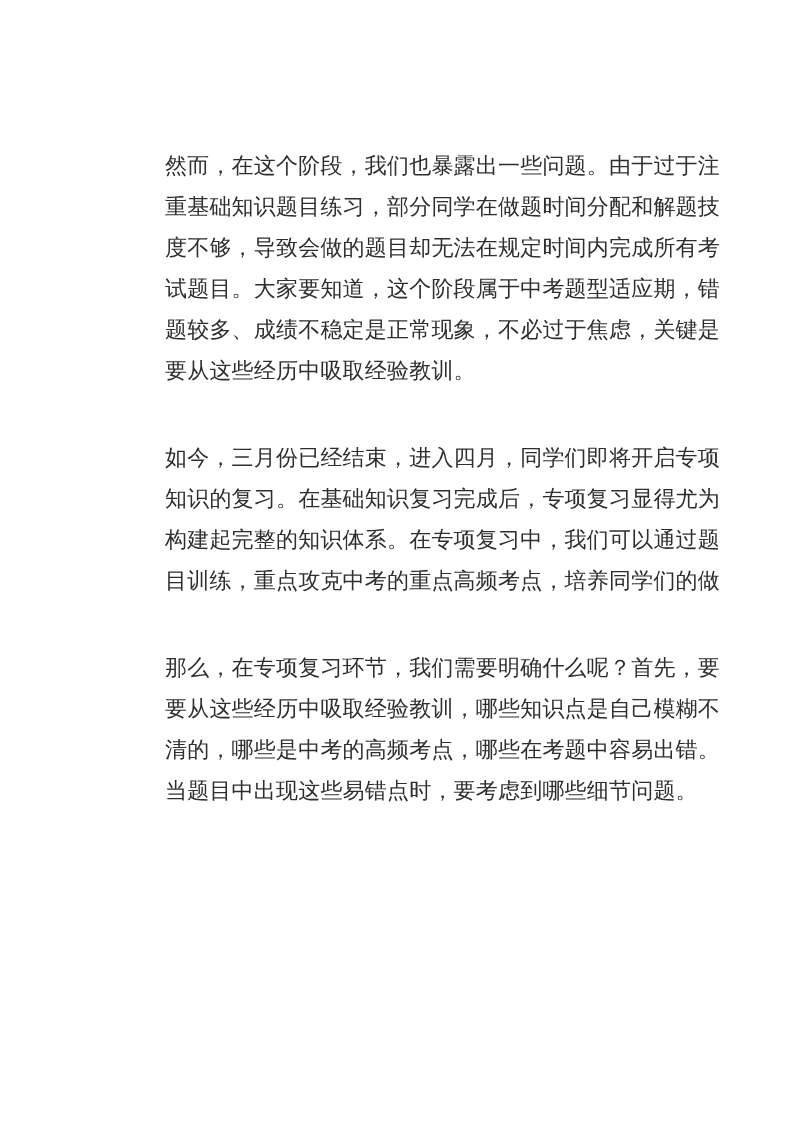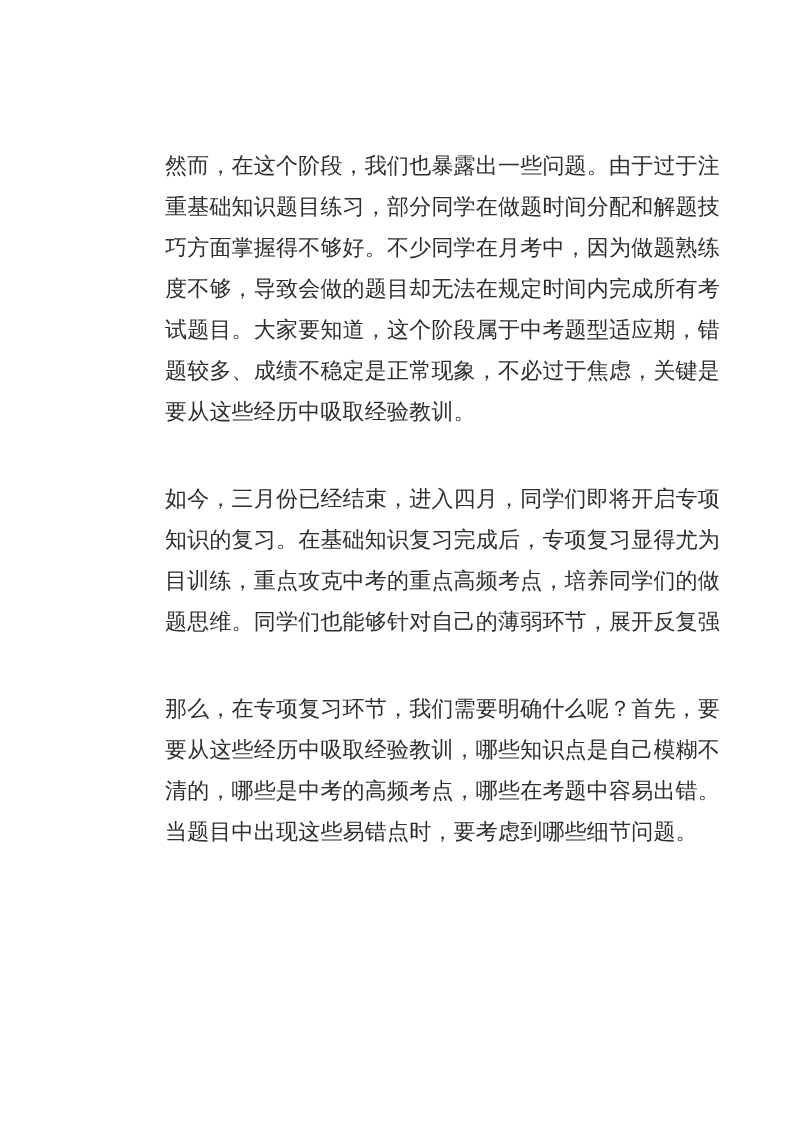--- a/index.html
+++ b/index.html
@@ -38,32 +38,31 @@
   }
 </style>
 </head>
 <body>
 
 <div class="doc-content">
 
   <div class="paragraph">
     <div class="text-line">然而，在这个阶段，我们也暴露出一些问题。由于过于注</div>
     <div class="text-line">重基础知识题目练习，部分同学在做题时间分配和解题技</div>
-    <div class="text-line">巧方面掌握得不够好。不少同学在月考中，因为做题熟练</div>
     <div class="text-line">度不够，导致会做的题目却无法在规定时间内完成所有考</div>
     <div class="text-line">试题目。大家要知道，这个阶段属于中考题型适应期，错</div>
     <div class="text-line">题较多、成绩不稳定是正常现象，不必过于焦虑，关键是</div>
     <div class="text-line">要从这些经历中吸取经验教训。</div>
   </div>
 
   <div class="paragraph">
     <div class="text-line">如今，三月份已经结束，进入四月，同学们即将开启专项</div>
     <div class="text-line">知识的复习。在基础知识复习完成后，专项复习显得尤为</div>
+    <div class="text-line">构建起完整的知识体系。在专项复习中，我们可以通过题</div>
     <div class="text-line">目训练，重点攻克中考的重点高频考点，培养同学们的做</div>
-    <div class="text-line">题思维。同学们也能够针对自己的薄弱环节，展开反复强</div>
   </div>
 
   <div class="paragraph">
     <div class="text-line">那么，在专项复习环节，我们需要明确什么呢？首先，要</div>
     <div class="text-line">要从这些经历中吸取经验教训，哪些知识点是自己模糊不</div>
     <div class="text-line">清的，哪些是中考的高频考点，哪些在考题中容易出错。</div>
     <div class="text-line">当题目中出现这些易错点时，要考虑到哪些细节问题。</div>
   </div>
 
 </div>

